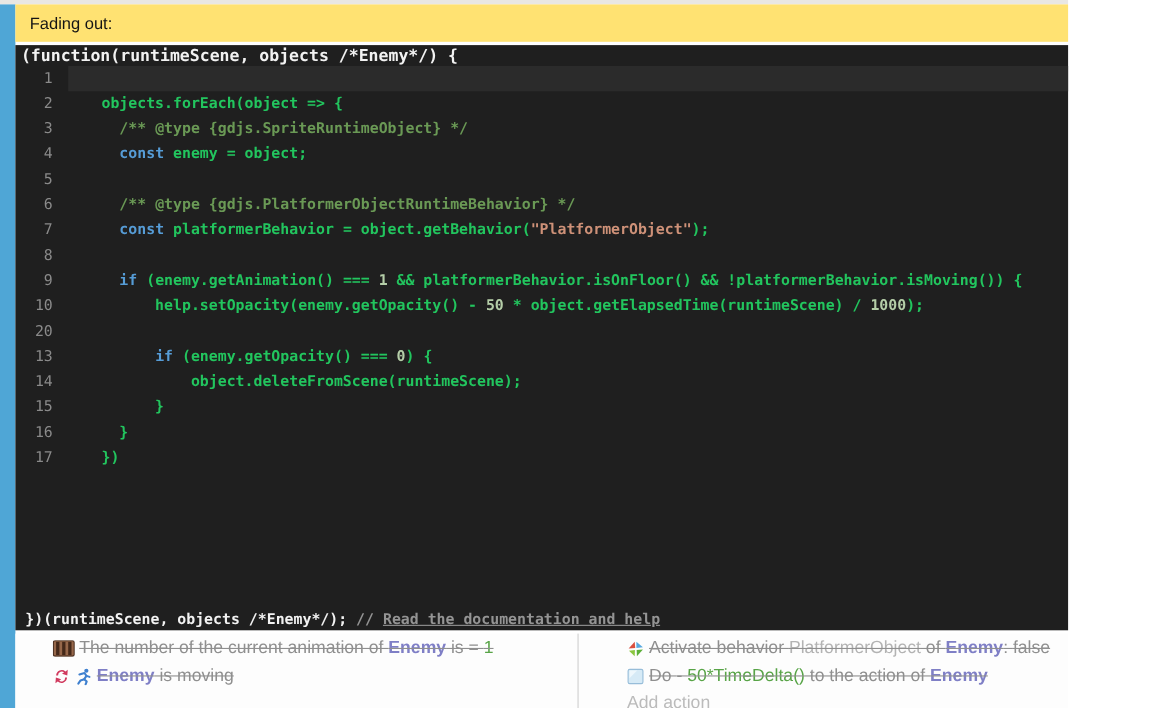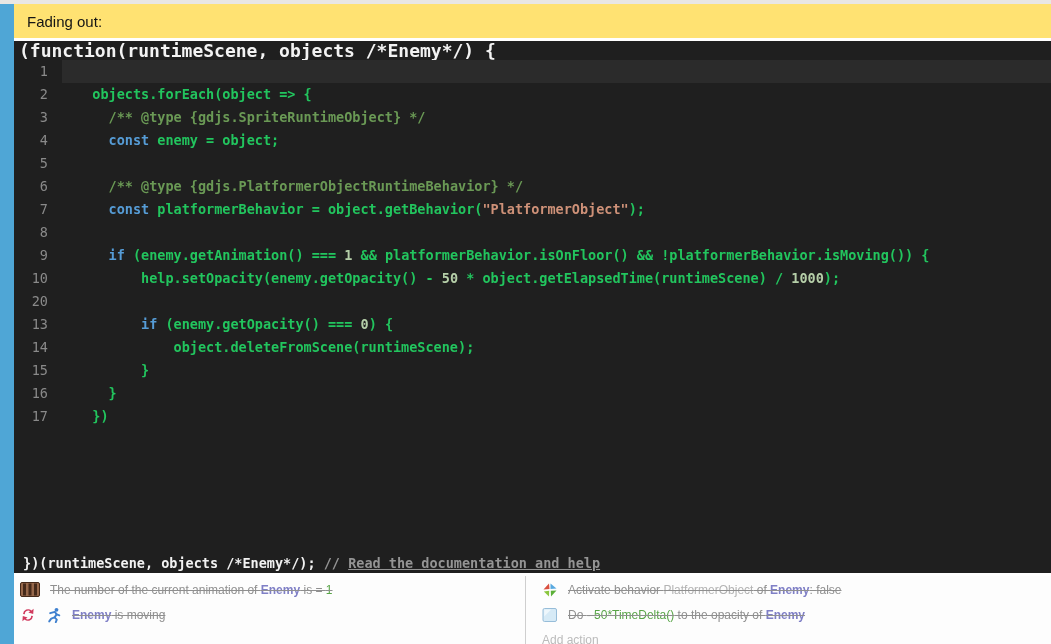--- a/index.html
+++ b/index.html
@@ -1,40 +1,40 @@
 <!DOCTYPE html>
 <html><head>
 <meta charset="utf-8">
 <style>
   html,body{margin:0;padding:0;background:#fff;}
   *{box-sizing:border-box;}
-  .screen{position:relative;width:1051px;height:644px;overflow:hidden;background:#ffffff;font-family:"Liberation Sans",sans-serif;}
+  .screen{position:relative;width:971px;height:644px;overflow:hidden;background:#ffffff;font-family:"Liberation Sans",sans-serif;}
   .top-strip{position:absolute;left:0;top:0;width:1051px;height:4px;background:#e9e7e3;}
   .blue-strip{position:absolute;left:0;top:4px;width:14px;height:640px;background:#4fa6d6;}
   .comment-bar{position:absolute;left:14px;top:4px;width:1037px;height:34px;background:#ffe272;display:flex;align-items:center;padding-left:13px;}
   .comment-bar span{font-size:15px;color:#141414;}
   .editor{position:absolute;left:14px;top:41px;width:1037px;height:532px;background:#1f1f1f;font-family:"DejaVu Sans Mono",monospace;}
-  .code-header{height:19px;line-height:19px;padding-left:5px;color:#f2f2f2;font-size:18px;font-weight:bold;white-space:pre;}
+  .code-header{height:19px;line-height:19px;padding-left:5px;color:#f2f2f2;font-size:15px;font-weight:bold;white-space:pre;}
   .code-line{display:flex;height:23px;line-height:23px;font-size:13.5px;font-weight:bold;}
   .code-line .ln{flex:0 0 48px;text-align:right;padding-right:14px;color:#8a8a8a;font-weight:normal;}
   .code-line .code-text{flex:1;white-space:pre;padding-left:14px;}
   .code-line.current .code-text{background:#2b2b2b;}
   .c-plain{color:#22c55e;}
   .c-comment{color:#6a9955;}
   .c-kw{color:#569cd6;}
   .c-str{color:#ce9178;}
   .c-num{color:#b5cea8;}
   .code-footer{position:absolute;left:0;bottom:2px;width:100%;padding-left:9px;font-size:13.5px;font-weight:bold;color:#f2f2f2;white-space:pre;}
   .code-footer .cmt{color:#949494;}
   .code-footer .doc-link{color:#949494;text-decoration:underline;cursor:pointer;}
   .events{position:absolute;left:14px;top:576px;width:1037px;height:68px;background:#fdfdfd;display:flex;}
   .conditions{width:511px;padding:1px 0 0 6px;}
   .col-divider{width:1px;background:#cfcfcf;}
   .actions{flex:1;padding:1px 0 0 16px;}
-  .evt-row{height:25px;display:flex;align-items:center;gap:10px;font-size:12px;cursor:default;}
+  .evt-row{height:25px;display:flex;align-items:center;gap:4px;font-size:16px;cursor:default;margin-left:28px;}
   .evt-icon{display:inline-flex;align-items:center;flex:0 0 auto;}
   .evt-text{color:#8f8f8f;white-space:pre;}
   .evt-text.struck{text-decoration:line-through;}
   .s-plain{color:#8f8f8f;}
   .s-object{color:#7f7fc6;font-weight:bold;}
   .s-value{color:#58a447;}
   .s-param{color:#b3b3b3;}
   .s-placeholder{color:#bbbbbb;}
 </style>
 </head>
@@ -160,20 +160,20 @@
           </span>
           <span class="evt-text struck"><span class="s-plain">Activate behavior </span><span class="s-param">PlatformerObject</span><span class="s-plain"> of </span><span class="s-object">Enemy</span><span class="s-plain">: </span><span class="s-plain">false</span></span>
         </div>
         <div class="evt-row">
           <span class="evt-icon">
             <svg width="16" height="16" viewBox="0 0 16 16">
               <rect x="1" y="1.5" width="13.5" height="13" rx="1.5" fill="#d6eaf6" stroke="#97bdd9"></rect>
               <path d="M2.2 2.6 h7 l-7 7 z" fill="#eef7fc"></path>
             </svg>
           </span>
-          <span class="evt-text struck"><span class="s-plain">Do </span><span class="s-plain">- </span><span class="s-value">50*TimeDelta()</span><span class="s-plain"> to the opacity of </span><span class="s-object">Enemy</span></span>
+          <span class="evt-text struck"><span class="s-plain">Do </span><span class="s-plain">- </span><span class="s-value">50*TimeDelta()</span><span class="s-plain"> to the action of </span><span class="s-object">Enemy</span></span>
         </div>
         <div class="evt-row">
           <span class="evt-text"><span class="s-placeholder">Add action</span></span>
         </div>
       </div>
   </div>
 </div>
 
 </body></html>

